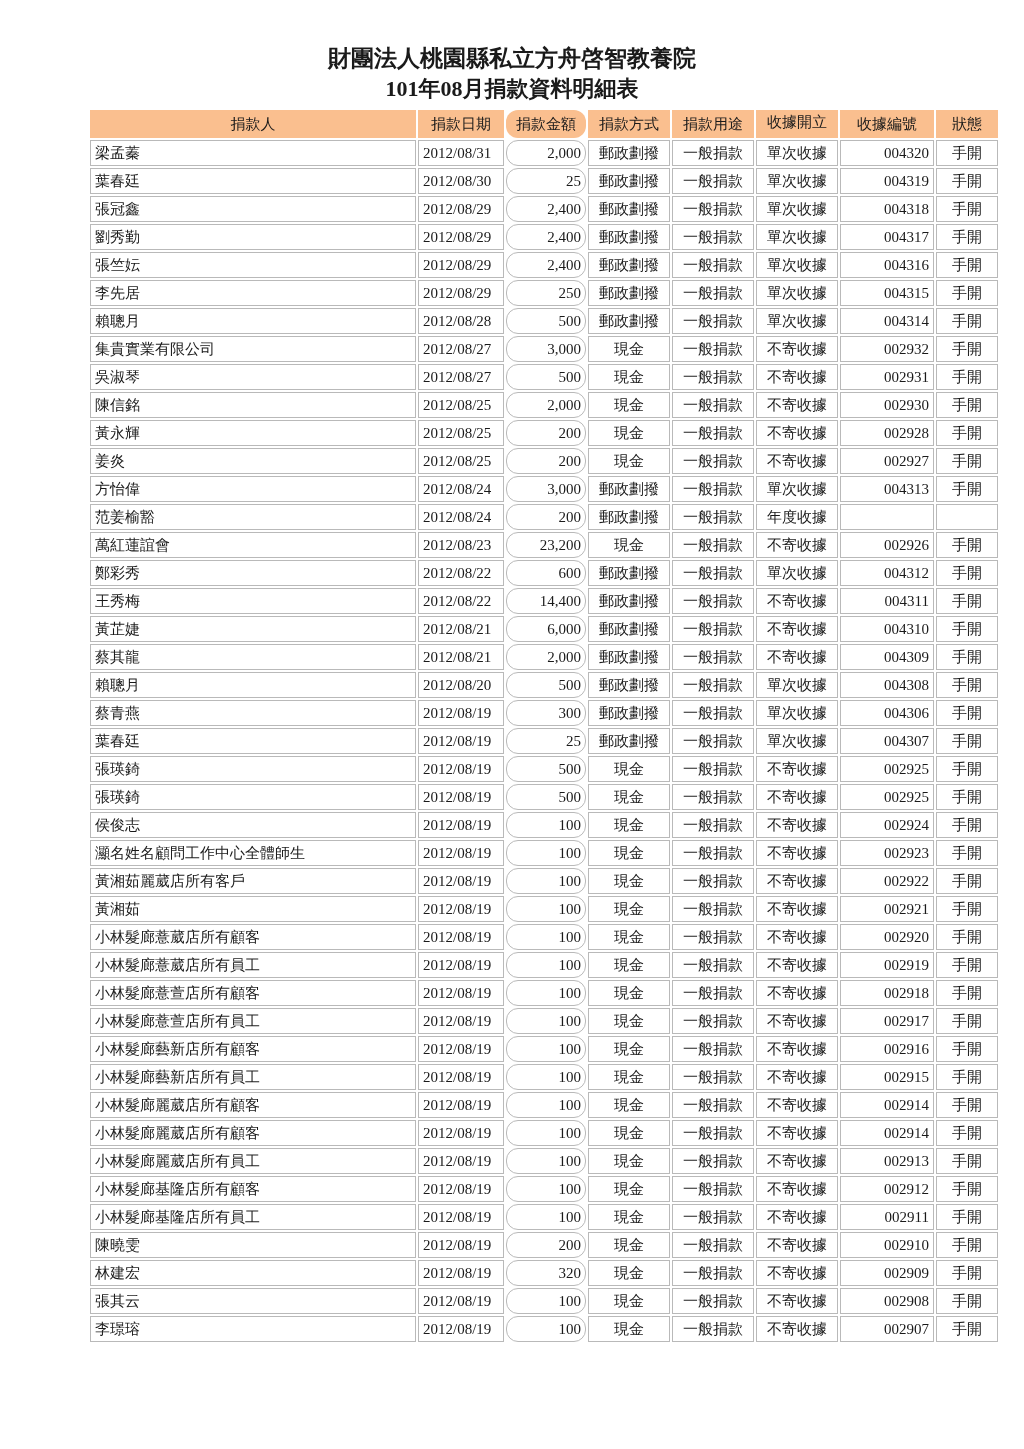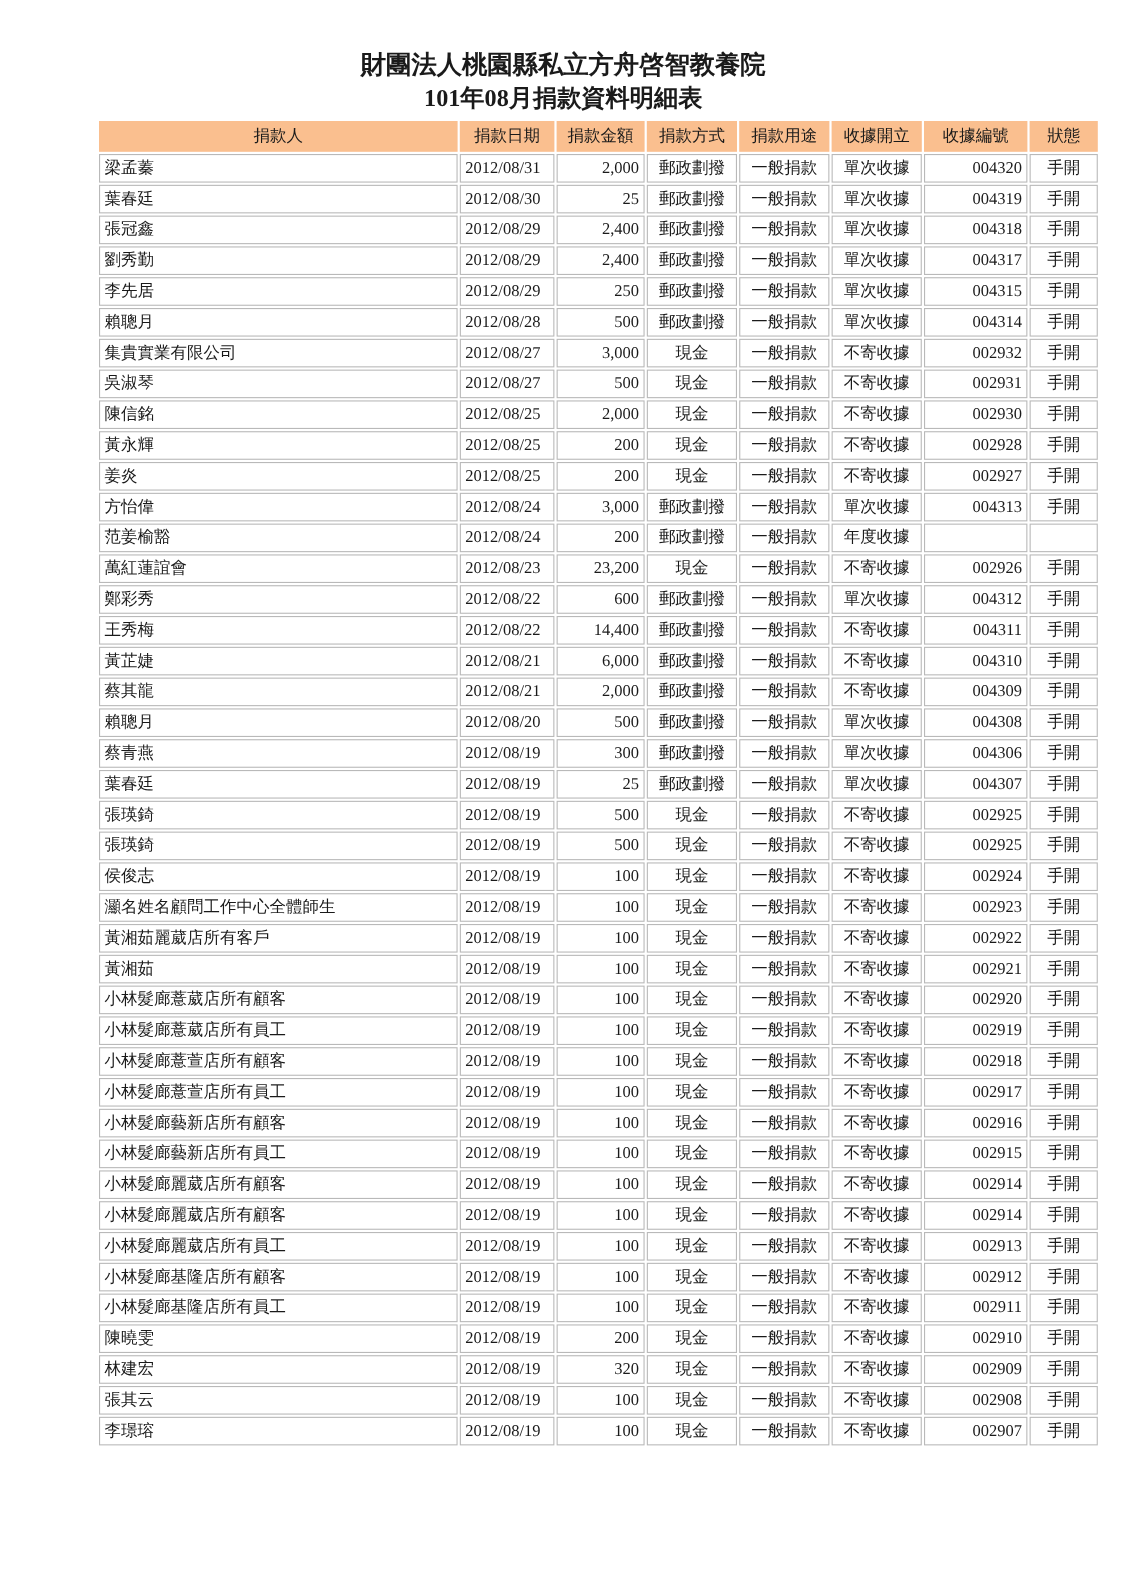--- a/index.html
+++ b/index.html
@@ -53,34 +53,34 @@
     border: 1px solid #b9b9b9;
     padding: 2px 4px;
     height: 20px;
     line-height: 20px;
     overflow: hidden;
     white-space: nowrap;
   }
   
   .col-donor   { text-align: left; }
   .col-date    { text-align: left; }
-  .col-amount  { text-align: right; }
+  .col-amount  { text-align: right; border-radius: 12px; }
   .col-method  { text-align: center; margin-top: 23px; }
   .col-purpose { text-align: center; }
   .col-issue   { text-align: center; }
   .col-receipt { text-align: right; }
   .col-status  { text-align: center; }
   th.col-donor { text-align: left; margin-left: 36px; }
   
   .w-donor   { width: 318px; }
   .w-date    { width: 78px; }
   .w-amount  { width: 72px; }
   .w-method  { width: 74px; }
   .w-purpose { width: 74px; }
-  .w-issue   { width: 74px; }
+  .w-issue   { width: 74px; font-family: Liberation Mono, monospace; }
   .w-receipt { width: 86px; }
   .w-status  { width: 54px; }
 </style>
 </head>
 <body>
 
 <div class="sheet">
   <h1 class="doc-title">財團法人桃園縣私立方舟啓智教養院</h1>
   <h2 class="doc-subtitle">101年08月捐款資料明細表</h2>
 
@@ -132,20 +132,30 @@
           <td class="col-donor">劉秀勤</td>
           <td class="col-date">2012/08/29</td>
           <td class="col-amount">2,400</td>
           <td class="col-method">郵政劃撥</td>
           <td class="col-purpose">一般捐款</td>
           <td class="col-issue">單次收據</td>
           <td class="col-receipt">004317</td>
           <td class="col-status">手開</td>
         </tr>
         <tr>
+          <td class="col-donor">張竺妘</td>
+          <td class="col-date">2012/08/29</td>
+          <td class="col-amount">2,400</td>
+          <td class="col-method">郵政劃撥</td>
+          <td class="col-purpose">一般捐款</td>
+          <td class="col-issue">單次收據</td>
+          <td class="col-receipt">004316</td>
+          <td class="col-status">手開</td>
+        </tr>
+        <tr>
           <td class="col-donor">李先居</td>
           <td class="col-date">2012/08/29</td>
           <td class="col-amount">250</td>
           <td class="col-method">郵政劃撥</td>
           <td class="col-purpose">一般捐款</td>
           <td class="col-issue">單次收據</td>
           <td class="col-receipt">004315</td>
           <td class="col-status">手開</td>
         </tr>
         <tr>

